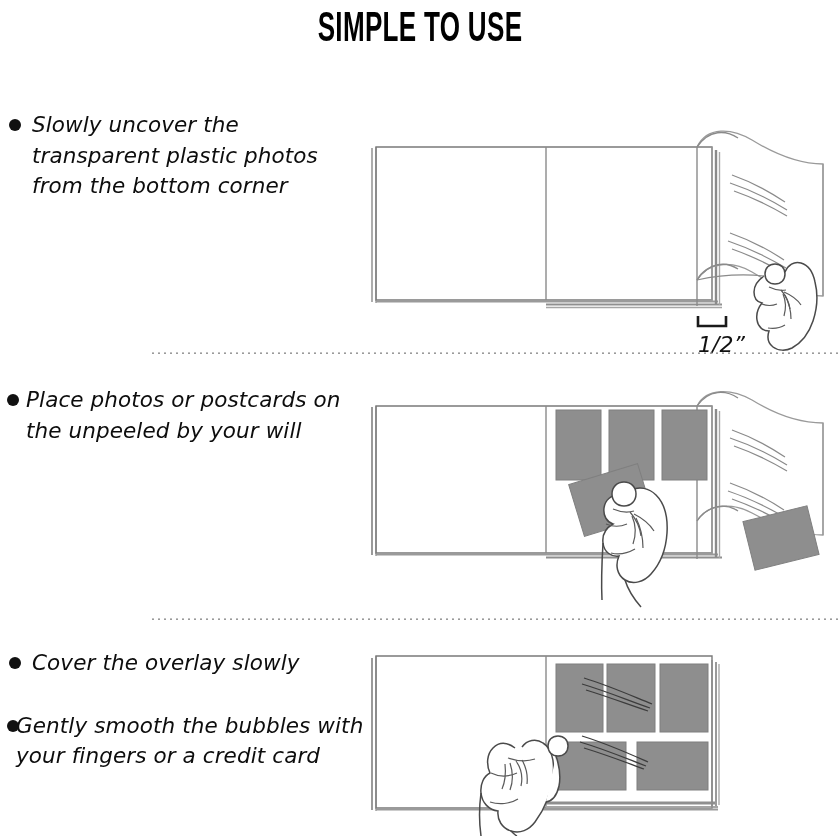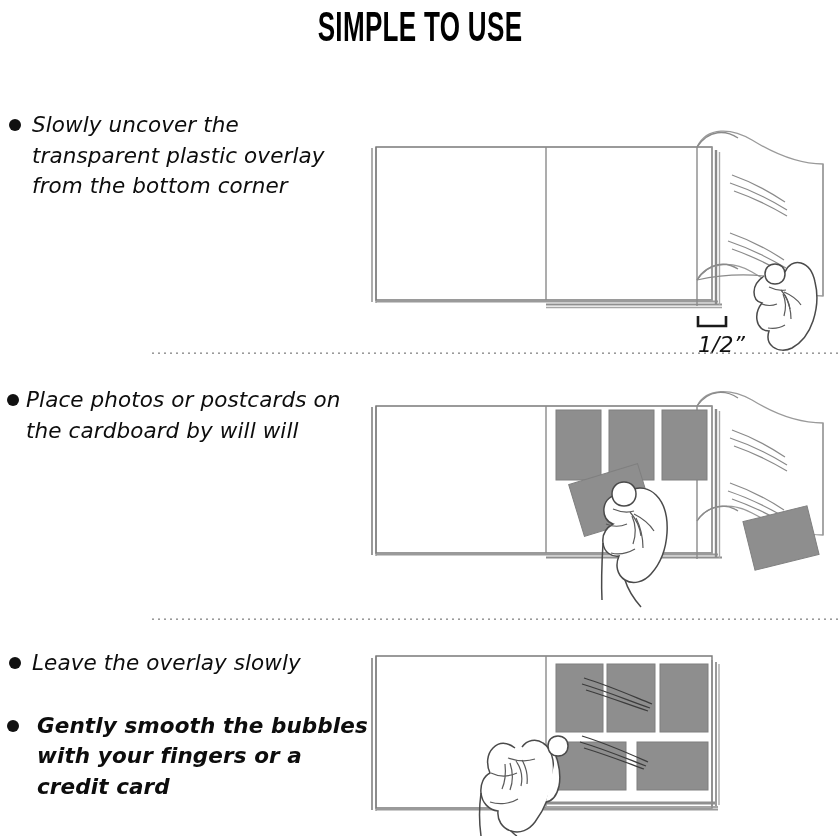--- a/index.html
+++ b/index.html
@@ -99,21 +99,21 @@
 </head>
 <body>
 
 <div id="title">SIMPLE TO USE</div>
 
 <div class="panel" id="panel-1">
 
   <div class="instructions">
     <div class="bullet-row">
       <span class="bullet-dot"></span>
-      <span class="bullet-text">Slowly uncover the transparent plastic overlay from the bottom corner</span>
+      <span class="bullet-text">Slowly uncover the transparent plastic photos from the bottom corner</span>
     </div>
   </div>
 
   <svg class="illus" style="left:360px;top:10px;" width="480" height="240" viewBox="0 0 480 240">
     <g fill="none" stroke="#6f6f6f" stroke-width="1.4">
 
       <path d="M12,28 L12,182" stroke="#8a8a8a"></path>
       <path d="M16,27 L16,183" stroke="#9a9a9a"></path>
 
       <path d="M16,27 L352,27 L352,180 L16,180 Z" stroke="#7a7a7a"></path>
@@ -178,21 +178,21 @@
   </svg>
 </div>
 
 <div class="divider" id="divider-1"></div>
 
 <div class="panel" id="panel-2">
 
   <div class="instructions tight">
     <div class="bullet-row">
       <span class="bullet-dot"></span>
-      <span class="bullet-text">Place photos or postcards on the cardboard by will will</span>
+      <span class="bullet-text">Place photos or postcards on the unpeeled by your will</span>
     </div>
   </div>
 
   <svg class="illus" style="left:360px;top:0px;" width="480" height="225" viewBox="0 0 480 225">
     <g fill="none" stroke="#6f6f6f" stroke-width="1.4">
       <path d="M12,22 L12,170"></path>
       <path d="M16,21 L16,171" stroke="#9a9a9a"></path>
       <path d="M16,21 L352,21 L352,168 L16,168 Z" stroke="#7a7a7a"></path>
       <path d="M186,21 L186,168" stroke="#8a8a8a"></path>
       <path d="M16,169.5 L358,169.5" stroke="#9a9a9a" stroke-width="2"></path>
@@ -254,23 +254,23 @@
   </svg>
 </div>
 
 <div class="divider" id="divider-2"></div>
 
 <div class="panel" id="panel-3">
 
   <div class="instructions" style="padding-top:18px;">
     <div class="bullet-row" style="margin-bottom:32px;">
       <span class="bullet-dot"></span>
-      <span class="bullet-text">Leave the overlay slowly</span>
+      <span class="bullet-text">Cover the overlay slowly</span>
     </div>
-    <div class="bullet-row tight-row" style="padding-left:37px;font-weight:bold;">
+    <div class="bullet-row tight-row" style="padding-left:16px;">
       <span class="bullet-dot" style="left:7px;"></span>
       <span class="bullet-text">Gently smooth the bubbles with your fingers or a credit card</span>
     </div>
   </div>
 
   <svg class="illus" style="left:360px;top:0px;" width="480" height="206" viewBox="0 0 480 206">
     <g fill="none" stroke="#6f6f6f" stroke-width="1.4">
       <path d="M12,28 L12,180"></path>
       <path d="M16,26 L16,181" stroke="#9a9a9a"></path>
       <path d="M16,26 L352,26 L352,178 L16,178 Z" stroke="#7a7a7a"></path>

